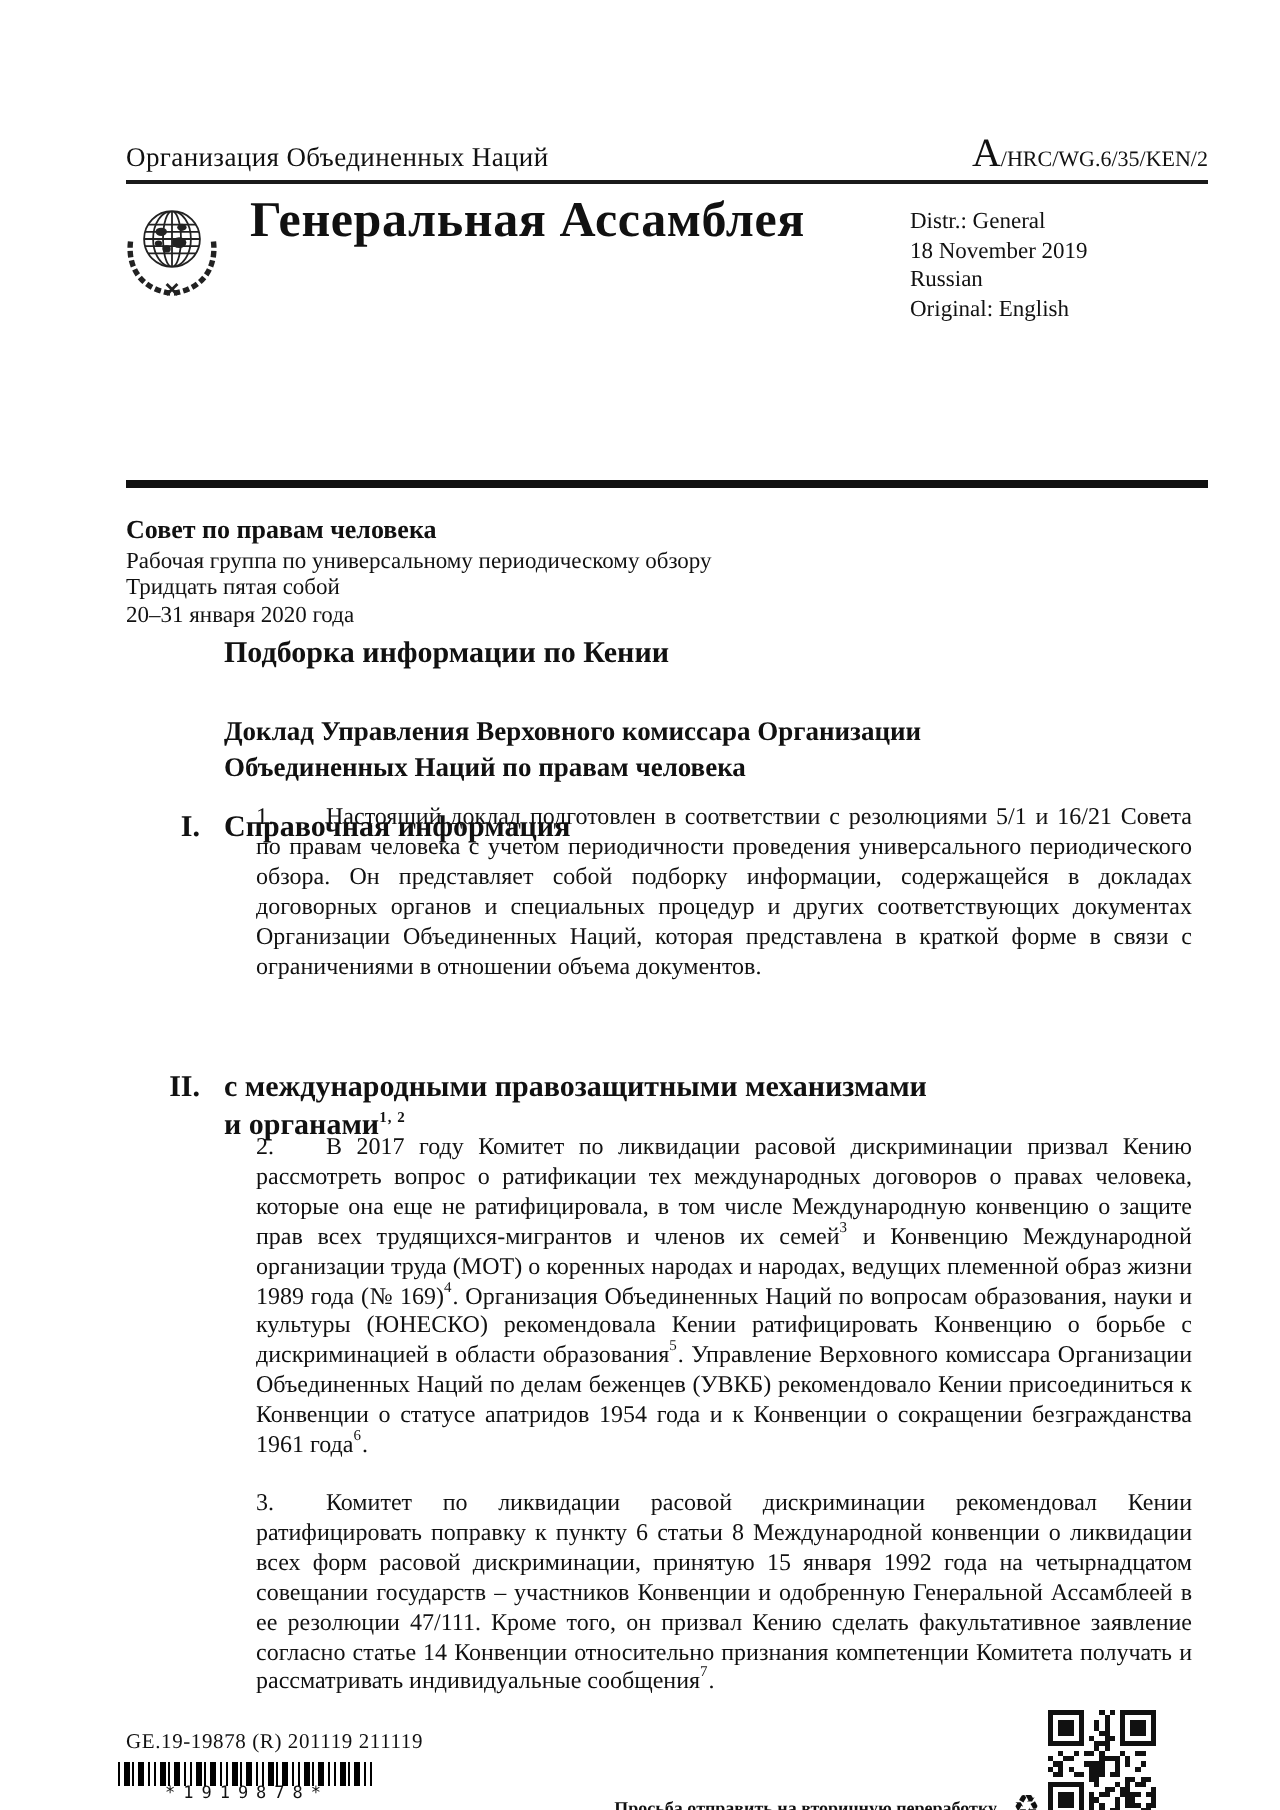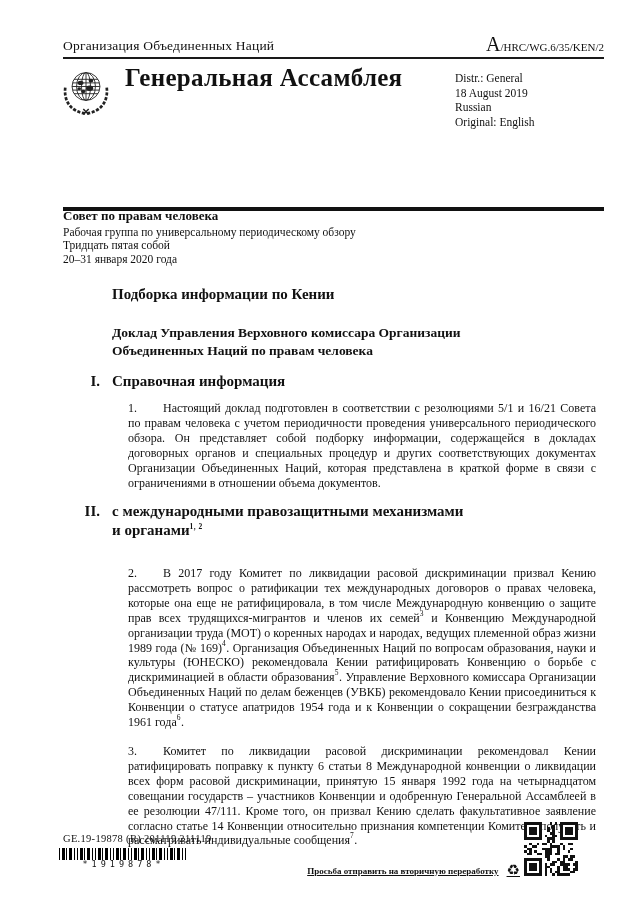--- a/index.html
+++ b/index.html
@@ -1,30 +1,30 @@
 <!DOCTYPE html>
 <html><head>
 <meta charset="utf-8">
 <style>
   html,body{margin:0;padding:0;background:#e9e9e9;}
   #page{position:relative;width:640px;height:905px;background:#fff;color:#111;
         font-family:"Liberation Serif", serif;overflow:hidden;margin:0 auto;}
-  .abs{position:absolute;}
+  .abs{position:absolute;margin-top:33px;}
   
   #org-name{left:63px;top:38px;font-size:13.5px;letter-spacing:.2px;}
   #doc-symbol{right:36px;top:34px;text-align:right;font-size:11px;}
   #doc-symbol .big-a{font-size:20px;line-height:20px;}
   #header-rule{left:63px;top:57px;width:541px;height:2px;background:#1a1a1a;}
   #un-emblem{left:59px;top:63px;width:54px;height:56px;}
   #assembly-title{left:125px;top:64px;font-size:25px;font-weight:bold;letter-spacing:.3px;}
   #distr-block{left:455px;top:71px;font-size:11.5px;line-height:14.5px;}
   
   #thick-bar{left:63px;top:207px;width:541px;height:4px;background:#111;}
   
-  #session-block{left:63px;top:209px;line-height:13.5px;}
+  #session-block{left:63px;top:225px;line-height:13.5px;}
   #session-council{font-size:13px;font-weight:bold;margin-bottom:3px;}
   .session-line{font-size:11.5px;font-weight:normal;}
   .session-line.plain{font-weight:normal;}
   
   #doc-title{left:112px;top:286px;font-size:15px;font-weight:bold;}
   #doc-subtitle{left:112px;top:324px;width:380px;font-size:13.5px;font-weight:bold;line-height:17.5px;}
   
   .section-heading{font-size:15px;font-weight:bold;line-height:19px;}
   #section-1{left:112px;top:372px;}
   #section-2{left:112px;top:502px;width:430px;}
@@ -90,21 +90,21 @@
       </g>
       <g stroke="#222" stroke-width="1.6" fill="none">
         <path d="M27,56 L33,50"></path>
           <path d="M33,56 L27,50"></path>
       </g>
     </svg>
   </div>
   <div class="abs" id="assembly-title">Генеральная Ассамблея</div>
   <div class="abs" id="distr-block">
     <div>Distr.: General</div>
-    <div>18 August 2019</div>
+    <div>18 November 2019</div>
     <div>Russian</div>
     <div>Original: English</div>
   </div>
 
   <div class="abs" id="thick-bar"></div>
 
   <div class="abs" id="session-block">
     <div id="session-council">Совет по правам человека</div>
     <div class="session-line">Рабочая группа по универсальному периодическому обзору</div>
     <div class="session-line">Тридцать пятая собой</div>

